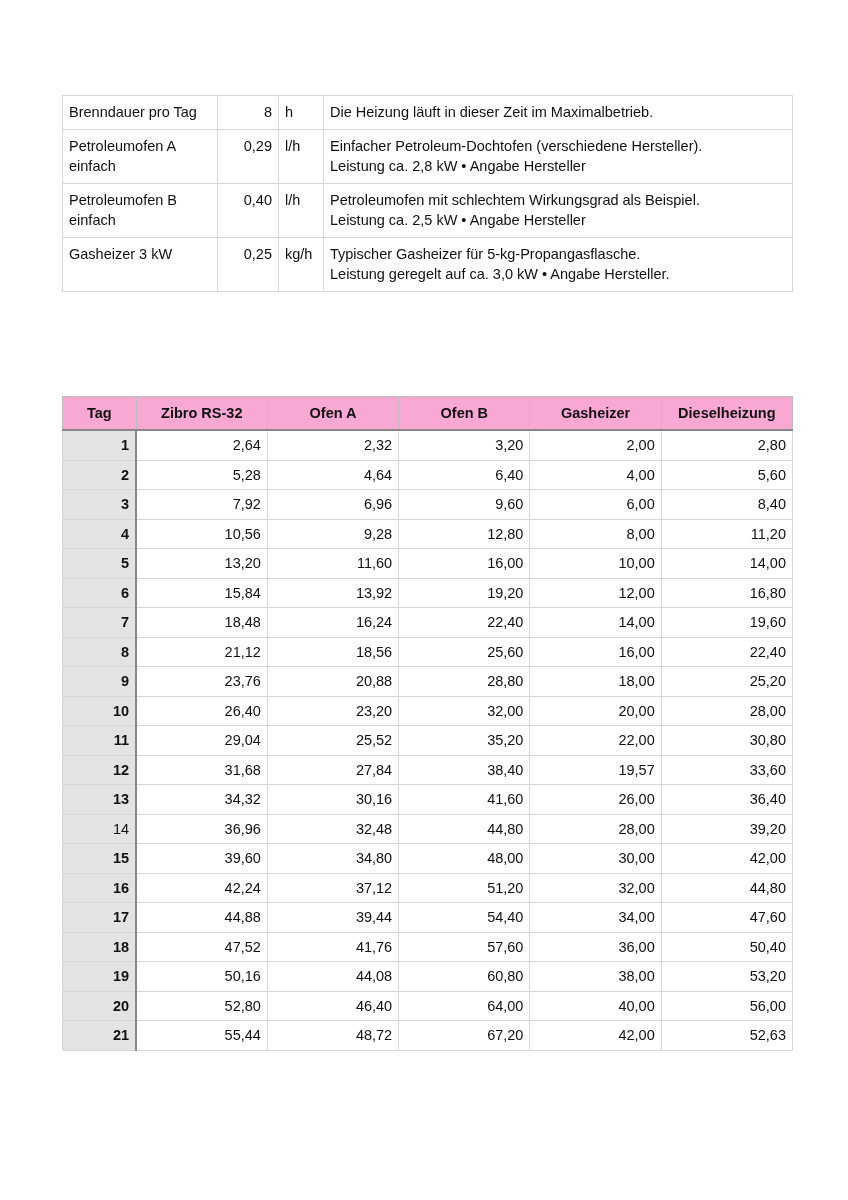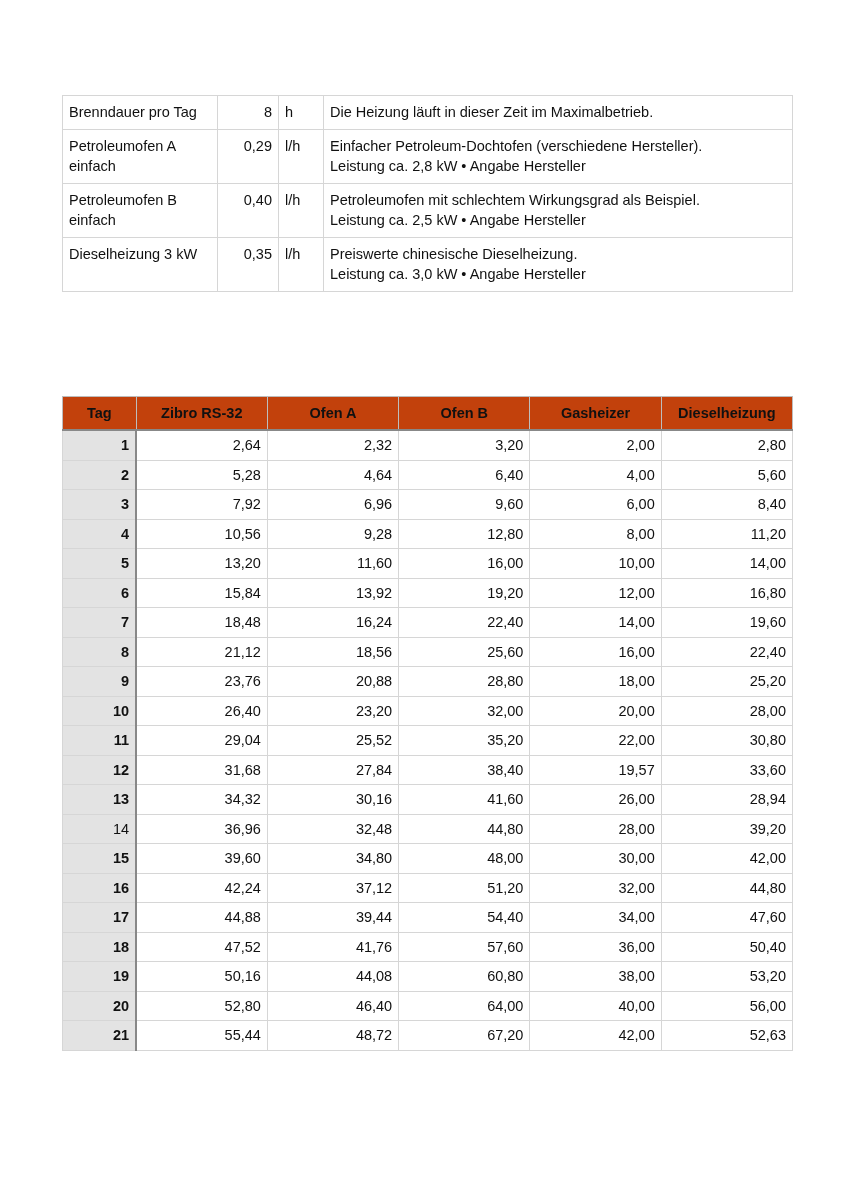--- a/index.html
+++ b/index.html
@@ -4,21 +4,21 @@
 <style>
   html, body { margin: 0; padding: 0; background: #ffffff; }
   body { width: 848px; height: 1200px; position: relative; font-family: "Liberation Sans", sans-serif; color: #111; }
   .params { position: absolute; left: 62px; top: 95px; width: 731px; border-collapse: collapse; font-size: 14.5px; }
   .params td { border: 1px solid #d6d6d6; vertical-align: top; padding: 6px 6px 7px 6px; line-height: 20px; }
   .params td.name { width: 142px; }
   .params td.val { width: 48px; text-align: right; padding-right: 6px; }
   .params td.unit { width: 32px; }
   .params td.desc { }
   .main { position: absolute; left: 62px; top: 396px; width: 731px; border-collapse: collapse; font-size: 14.5px; }
-  .main th { background: #c2410c; font-weight: bold; height: 32px; border: 1px solid #bdbdbd; border-bottom: 2px solid #888; padding: 0 6px; }
+  .main th { background: #f9a8d4; font-weight: bold; height: 32px; border: 1px solid #bdbdbd; border-bottom: 2px solid #888; padding: 0 6px; }
   .main td { height: 28.5px; border: 1px solid #d6d6d6; text-align: right; padding: 0 6px; }
   .main td.tag { background: #e3e3e3; font-weight: bold; border-right: 2px solid #888; width: 60px; }
   .main tr.bold td { font-weight: normal; }
   .main tr.units td { font-weight: bold; border-top: 2px solid #888; height: 31px; }
   .main tr.units td.blank { background: #fff; border-right: 1px solid #d6d6d6; }
   .main col.c { width: 131px; }
 </style>
 </head>
 <body>
 
@@ -45,26 +45,26 @@
       <tr>
         <td class="name">Petroleumofen B einfach</td>
         <td class="val">0,40</td>
         <td class="unit">l/h</td>
         <td class="desc">
           <div>Petroleumofen mit schlechtem Wirkungsgrad als Beispiel.</div>
           <div>Leistung ca. 2,5 kW • Angabe Hersteller</div>
         </td>
       </tr>
       <tr>
-        <td class="name">Dieselheizung 3 kW</td>
-        <td class="val">0,35</td>
-        <td class="unit">l/h</td>
-        <td class="desc">
-          <div>Preiswerte chinesische Dieselheizung.</div>
-          <div>Leistung ca. 3,0 kW • Angabe Hersteller</div>
+        <td class="name">Gasheizer 3 kW</td>
+        <td class="val">0,25</td>
+        <td class="unit">kg/h</td>
+        <td class="desc">
+          <div>Typischer Gasheizer für 5-kg-Propangasflasche.</div>
+          <div>Leistung geregelt auf ca. 3,0 kW • Angabe Hersteller.</div>
         </td>
       </tr>
     </tbody>
 </table>
 
 <table class="main">
   <colgroup>
       <col style="width:72px">
       <col class="c">
       <col class="c">
@@ -178,21 +178,21 @@
         <td>38,40</td>
         <td>19,57</td>
         <td>33,60</td>
       </tr>
       <tr>
         <td class="tag">13</td>
         <td>34,32</td>
         <td>30,16</td>
         <td>41,60</td>
         <td>26,00</td>
-        <td>28,94</td>
+        <td>36,40</td>
       </tr>
       <tr class="bold">
         <td class="tag">14</td>
         <td>36,96</td>
         <td>32,48</td>
         <td>44,80</td>
         <td>28,00</td>
         <td>39,20</td>
       </tr>
       <tr>

